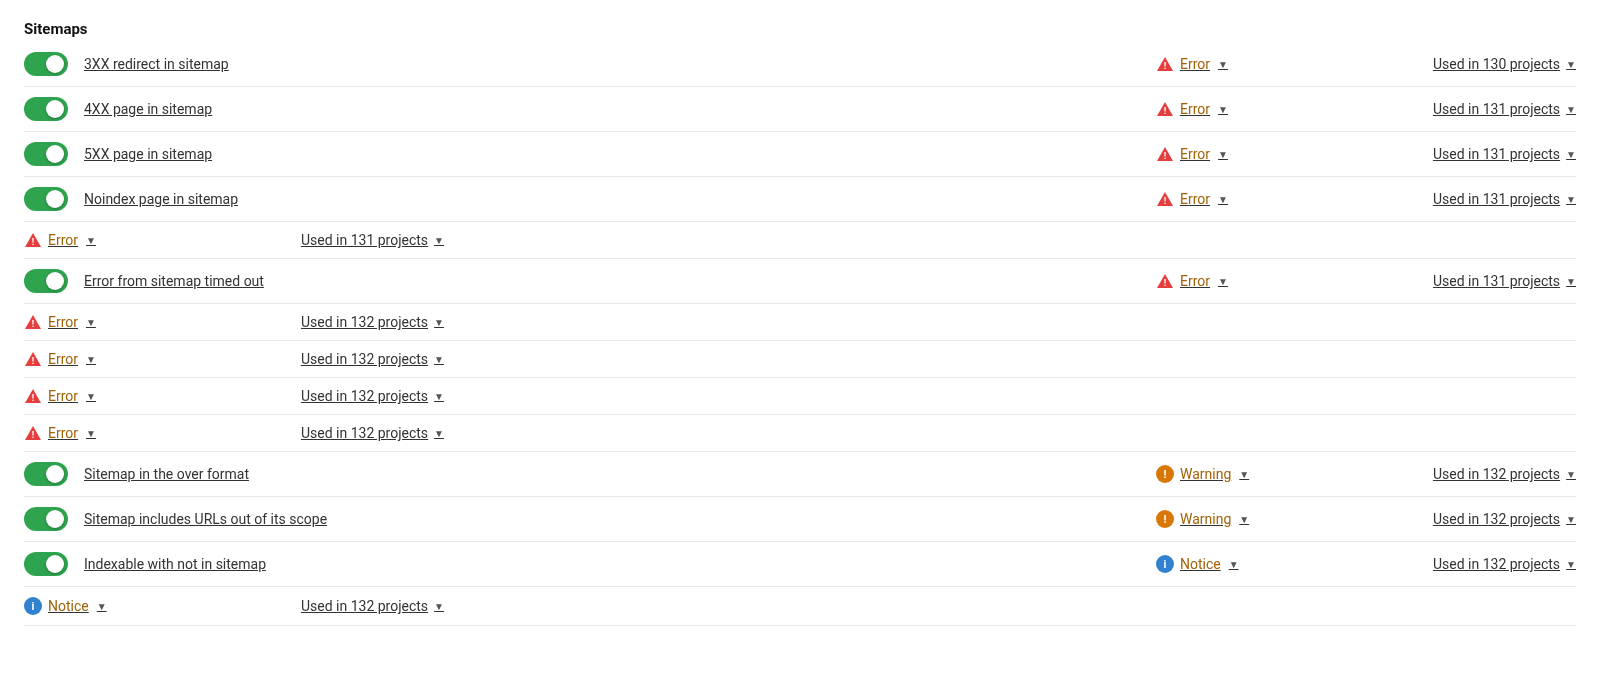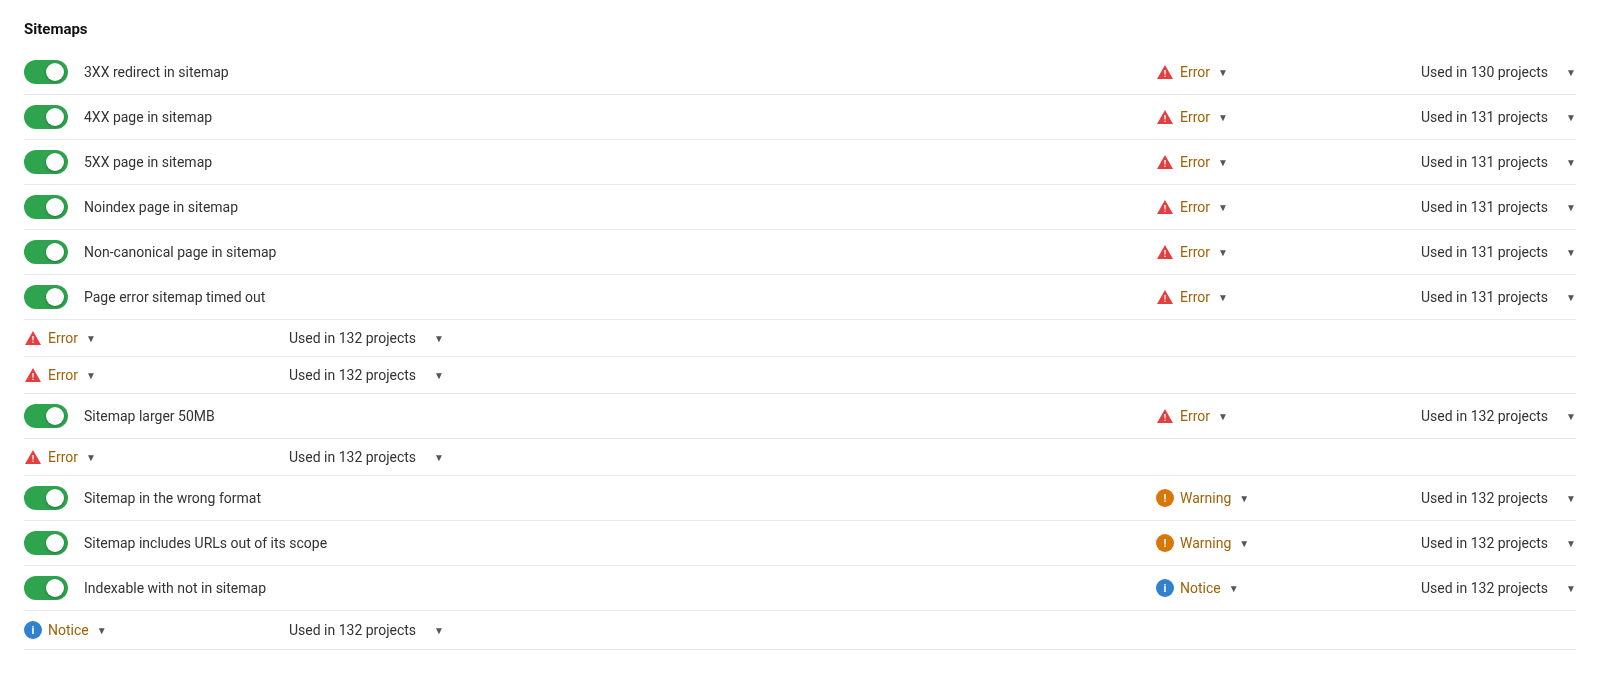--- a/index.html
+++ b/index.html
@@ -19,26 +19,27 @@
       width: 1600px;
       min-height: 688px;
       background: #fff;
       padding: 20px 24px;
     }
 
     .section-title {
       font-size: 15px;
       font-weight: 700;
       color: #111;
-      margin-bottom: 12px;
+      margin-bottom: 4px;
     }
 
     .table {
       width: 100%;
       border-collapse: collapse;
+      text-decoration: underline;
     }
 
     .table-row {
       display: flex;
       align-items: center;
       border-bottom: 1px solid #e8e8e8;
       padding: 10px 0;
     }
 
     .col-toggle-label {
@@ -52,21 +53,21 @@
       width: 200px;
       display: flex;
       align-items: center;
       gap: 6px;
     }
 
     .col-projects {
       width: 220px;
       display: flex;
       align-items: center;
-      gap: 16px;
+      gap: 4px;
       justify-content: flex-end;
     }
 
     
     .toggle-switch {
       position: relative;
       width: 44px;
       height: 24px;
       flex-shrink: 0;
     }
@@ -199,135 +200,119 @@
       </svg>
       <span class="severity-text">Error</span>
       <span class="dropdown-arrow">▼</span>
     </div>
         <div class="col-projects">
       <span class="projects-text">Used in 131 projects</span>
       <span class="dropdown-arrow">▼</span>
     </div>
       </div>
       <div class="table-row">
-        <div class="col-toggle-label">
-          <div class="toggle-switch">
-      <div class="toggle-track">
-        <div class="toggle-thumb"></div>
-      </div>
-    </div>
-          <span class="row-label">Non-canonical page in sitemap</span>
-        </div>
-        <div class="col-severity">
-      <svg width="18" height="16" viewBox="0 0 18 16">
-        <polygon points="9,1 17,15 1,15" fill="#e53e3e" stroke="none"></polygon>
-        <text x="9" y="13" text-anchor="middle" fill="white" font-size="9" font-weight="bold">!</text>
-      </svg>
-      <span class="severity-text">Error</span>
-      <span class="dropdown-arrow">▼</span>
-    </div>
-        <div class="col-projects">
-      <span class="projects-text">Used in 131 projects</span>
-      <span class="dropdown-arrow">▼</span>
-    </div>
-      </div>
-      <div class="table-row">
-        <div class="col-toggle-label">
-          <div class="toggle-switch">
-      <div class="toggle-track">
-        <div class="toggle-thumb"></div>
-      </div>
-    </div>
-          <span class="row-label">Page error sitemap timed out</span>
-        </div>
-        <div class="col-severity">
-      <svg width="18" height="16" viewBox="0 0 18 16">
-        <polygon points="9,1 17,15 1,15" fill="#e53e3e" stroke="none"></polygon>
-        <text x="9" y="13" text-anchor="middle" fill="white" font-size="9" font-weight="bold">!</text>
-      </svg>
-      <span class="severity-text">Error</span>
-      <span class="dropdown-arrow">▼</span>
-    </div>
-        <div class="col-projects">
-      <span class="projects-text">Used in 131 projects</span>
-      <span class="dropdown-arrow">▼</span>
-    </div>
-      </div>
-      <div class="table-row">
-        <div class="col-severity">
-      <svg width="18" height="16" viewBox="0 0 18 16">
-        <polygon points="9,1 17,15 1,15" fill="#e53e3e" stroke="none"></polygon>
-        <text x="9" y="13" text-anchor="middle" fill="white" font-size="9" font-weight="bold">!</text>
-      </svg>
-      <span class="severity-text">Error</span>
-      <span class="dropdown-arrow">▼</span>
-    </div>
-        <div class="col-projects">
-      <span class="projects-text">Used in 132 projects</span>
-      <span class="dropdown-arrow">▼</span>
-    </div>
-      </div>
-      <div class="table-row">
-        <div class="col-severity">
-      <svg width="18" height="16" viewBox="0 0 18 16">
-        <polygon points="9,1 17,15 1,15" fill="#e53e3e" stroke="none"></polygon>
-        <text x="9" y="13" text-anchor="middle" fill="white" font-size="9" font-weight="bold">!</text>
-      </svg>
-      <span class="severity-text">Error</span>
-      <span class="dropdown-arrow">▼</span>
-    </div>
-        <div class="col-projects">
-      <span class="projects-text">Used in 132 projects</span>
-      <span class="dropdown-arrow">▼</span>
-    </div>
-      </div>
-      <div class="table-row">
-        <div class="col-toggle-label">
-          <div class="toggle-switch">
-      <div class="toggle-track">
-        <div class="toggle-thumb"></div>
-      </div>
-    </div>
-          <span class="row-label">Sitemap larger 50MB</span>
-        </div>
-        <div class="col-severity">
-      <svg width="18" height="16" viewBox="0 0 18 16">
-        <polygon points="9,1 17,15 1,15" fill="#e53e3e" stroke="none"></polygon>
-        <text x="9" y="13" text-anchor="middle" fill="white" font-size="9" font-weight="bold">!</text>
-      </svg>
-      <span class="severity-text">Error</span>
-      <span class="dropdown-arrow">▼</span>
-    </div>
-        <div class="col-projects">
-      <span class="projects-text">Used in 132 projects</span>
-      <span class="dropdown-arrow">▼</span>
-    </div>
-      </div>
-      <div class="table-row">
-        <div class="col-severity">
-      <svg width="18" height="16" viewBox="0 0 18 16">
-        <polygon points="9,1 17,15 1,15" fill="#e53e3e" stroke="none"></polygon>
-        <text x="9" y="13" text-anchor="middle" fill="white" font-size="9" font-weight="bold">!</text>
-      </svg>
-      <span class="severity-text">Error</span>
-      <span class="dropdown-arrow">▼</span>
-    </div>
-        <div class="col-projects">
-      <span class="projects-text">Used in 132 projects</span>
-      <span class="dropdown-arrow">▼</span>
-    </div>
-      </div>
-      <div class="table-row">
-        <div class="col-toggle-label">
-          <div class="toggle-switch">
-      <div class="toggle-track">
-        <div class="toggle-thumb"></div>
-      </div>
-    </div>
-          <span class="row-label">Sitemap in the wrong format</span>
+        <div class="col-severity">
+      <svg width="18" height="16" viewBox="0 0 18 16">
+        <polygon points="9,1 17,15 1,15" fill="#e53e3e" stroke="none"></polygon>
+        <text x="9" y="13" text-anchor="middle" fill="white" font-size="9" font-weight="bold">!</text>
+      </svg>
+      <span class="severity-text">Error</span>
+      <span class="dropdown-arrow">▼</span>
+    </div>
+        <div class="col-projects">
+      <span class="projects-text">Used in 131 projects</span>
+      <span class="dropdown-arrow">▼</span>
+    </div>
+      </div>
+      <div class="table-row">
+        <div class="col-toggle-label">
+          <div class="toggle-switch">
+      <div class="toggle-track">
+        <div class="toggle-thumb"></div>
+      </div>
+    </div>
+          <span class="row-label">Error from sitemap timed out</span>
+        </div>
+        <div class="col-severity">
+      <svg width="18" height="16" viewBox="0 0 18 16">
+        <polygon points="9,1 17,15 1,15" fill="#e53e3e" stroke="none"></polygon>
+        <text x="9" y="13" text-anchor="middle" fill="white" font-size="9" font-weight="bold">!</text>
+      </svg>
+      <span class="severity-text">Error</span>
+      <span class="dropdown-arrow">▼</span>
+    </div>
+        <div class="col-projects">
+      <span class="projects-text">Used in 131 projects</span>
+      <span class="dropdown-arrow">▼</span>
+    </div>
+      </div>
+      <div class="table-row">
+        <div class="col-severity">
+      <svg width="18" height="16" viewBox="0 0 18 16">
+        <polygon points="9,1 17,15 1,15" fill="#e53e3e" stroke="none"></polygon>
+        <text x="9" y="13" text-anchor="middle" fill="white" font-size="9" font-weight="bold">!</text>
+      </svg>
+      <span class="severity-text">Error</span>
+      <span class="dropdown-arrow">▼</span>
+    </div>
+        <div class="col-projects">
+      <span class="projects-text">Used in 132 projects</span>
+      <span class="dropdown-arrow">▼</span>
+    </div>
+      </div>
+      <div class="table-row">
+        <div class="col-severity">
+      <svg width="18" height="16" viewBox="0 0 18 16">
+        <polygon points="9,1 17,15 1,15" fill="#e53e3e" stroke="none"></polygon>
+        <text x="9" y="13" text-anchor="middle" fill="white" font-size="9" font-weight="bold">!</text>
+      </svg>
+      <span class="severity-text">Error</span>
+      <span class="dropdown-arrow">▼</span>
+    </div>
+        <div class="col-projects">
+      <span class="projects-text">Used in 132 projects</span>
+      <span class="dropdown-arrow">▼</span>
+    </div>
+      </div>
+      <div class="table-row">
+        <div class="col-severity">
+      <svg width="18" height="16" viewBox="0 0 18 16">
+        <polygon points="9,1 17,15 1,15" fill="#e53e3e" stroke="none"></polygon>
+        <text x="9" y="13" text-anchor="middle" fill="white" font-size="9" font-weight="bold">!</text>
+      </svg>
+      <span class="severity-text">Error</span>
+      <span class="dropdown-arrow">▼</span>
+    </div>
+        <div class="col-projects">
+      <span class="projects-text">Used in 132 projects</span>
+      <span class="dropdown-arrow">▼</span>
+    </div>
+      </div>
+      <div class="table-row">
+        <div class="col-severity">
+      <svg width="18" height="16" viewBox="0 0 18 16">
+        <polygon points="9,1 17,15 1,15" fill="#e53e3e" stroke="none"></polygon>
+        <text x="9" y="13" text-anchor="middle" fill="white" font-size="9" font-weight="bold">!</text>
+      </svg>
+      <span class="severity-text">Error</span>
+      <span class="dropdown-arrow">▼</span>
+    </div>
+        <div class="col-projects">
+      <span class="projects-text">Used in 132 projects</span>
+      <span class="dropdown-arrow">▼</span>
+    </div>
+      </div>
+      <div class="table-row">
+        <div class="col-toggle-label">
+          <div class="toggle-switch">
+      <div class="toggle-track">
+        <div class="toggle-thumb"></div>
+      </div>
+    </div>
+          <span class="row-label">Sitemap in the over format</span>
         </div>
         <div class="col-severity">
       <svg width="18" height="18" viewBox="0 0 18 18">
         <circle cx="9" cy="9" r="9" fill="#d97706"></circle>
         <text x="9" y="13" text-anchor="middle" fill="white" font-size="11" font-weight="bold">!</text>
       </svg>
       <span class="severity-text">Warning</span>
       <span class="dropdown-arrow">▼</span>
     </div>
         <div class="col-projects">

